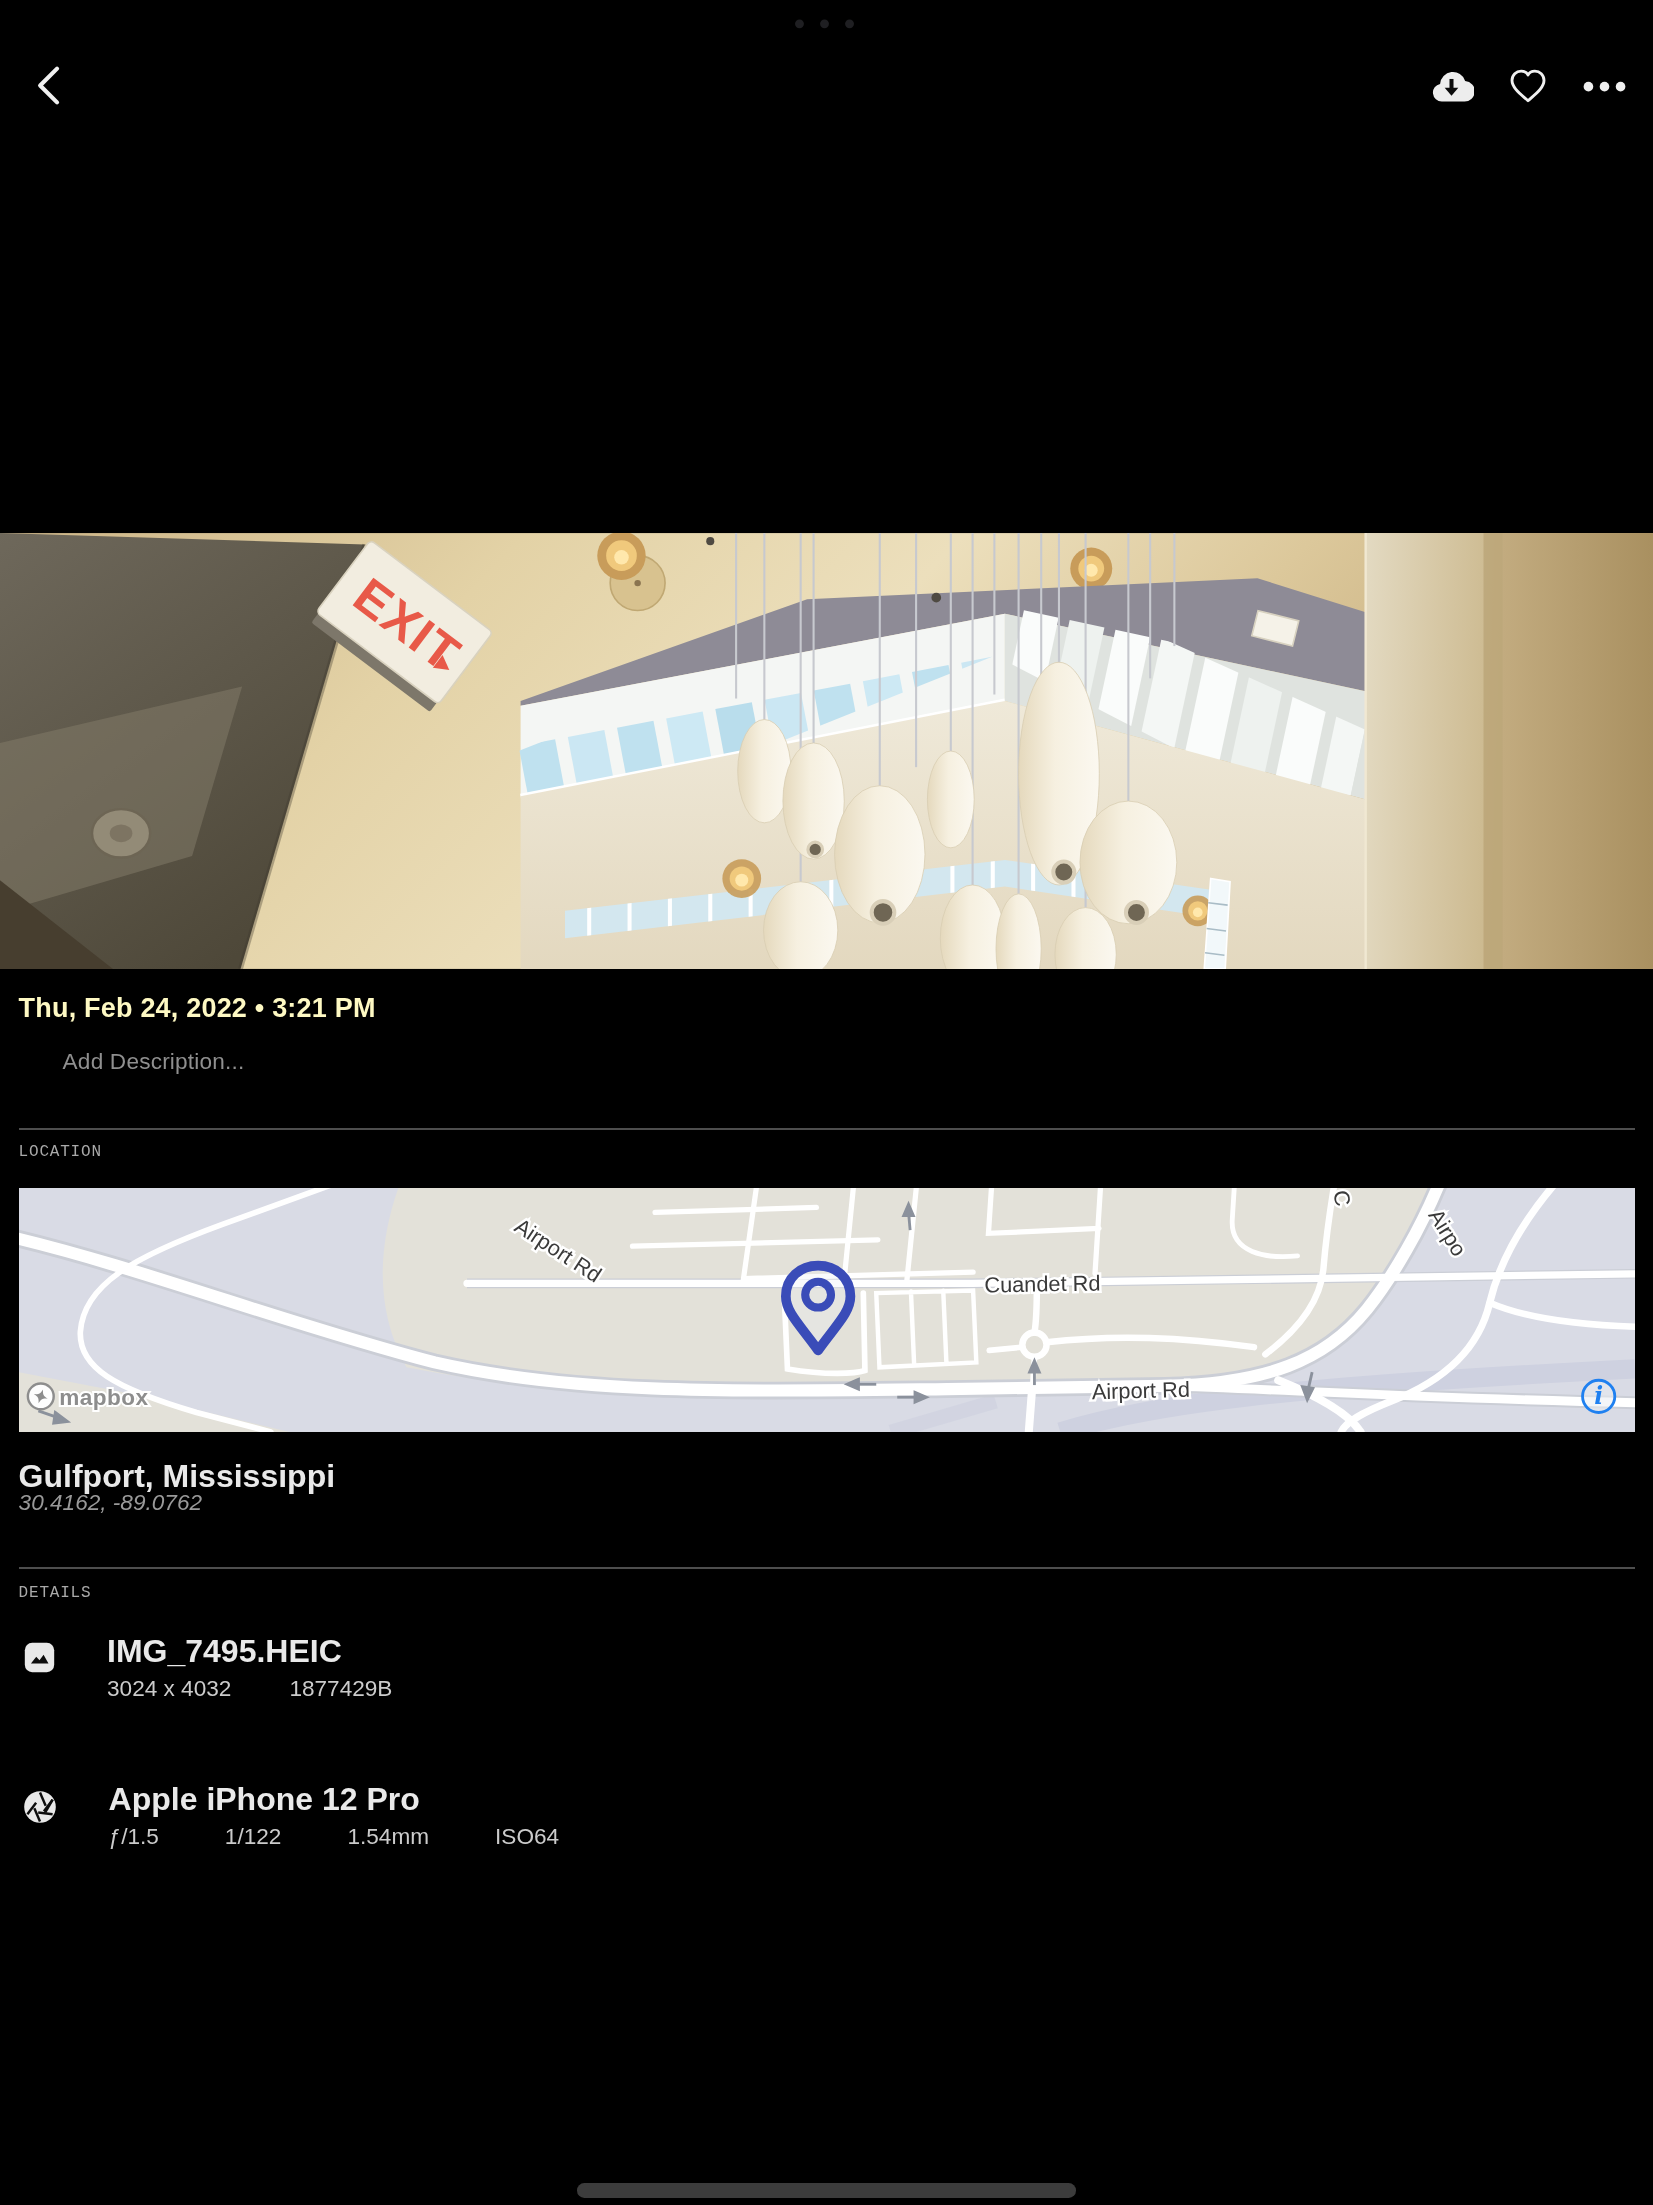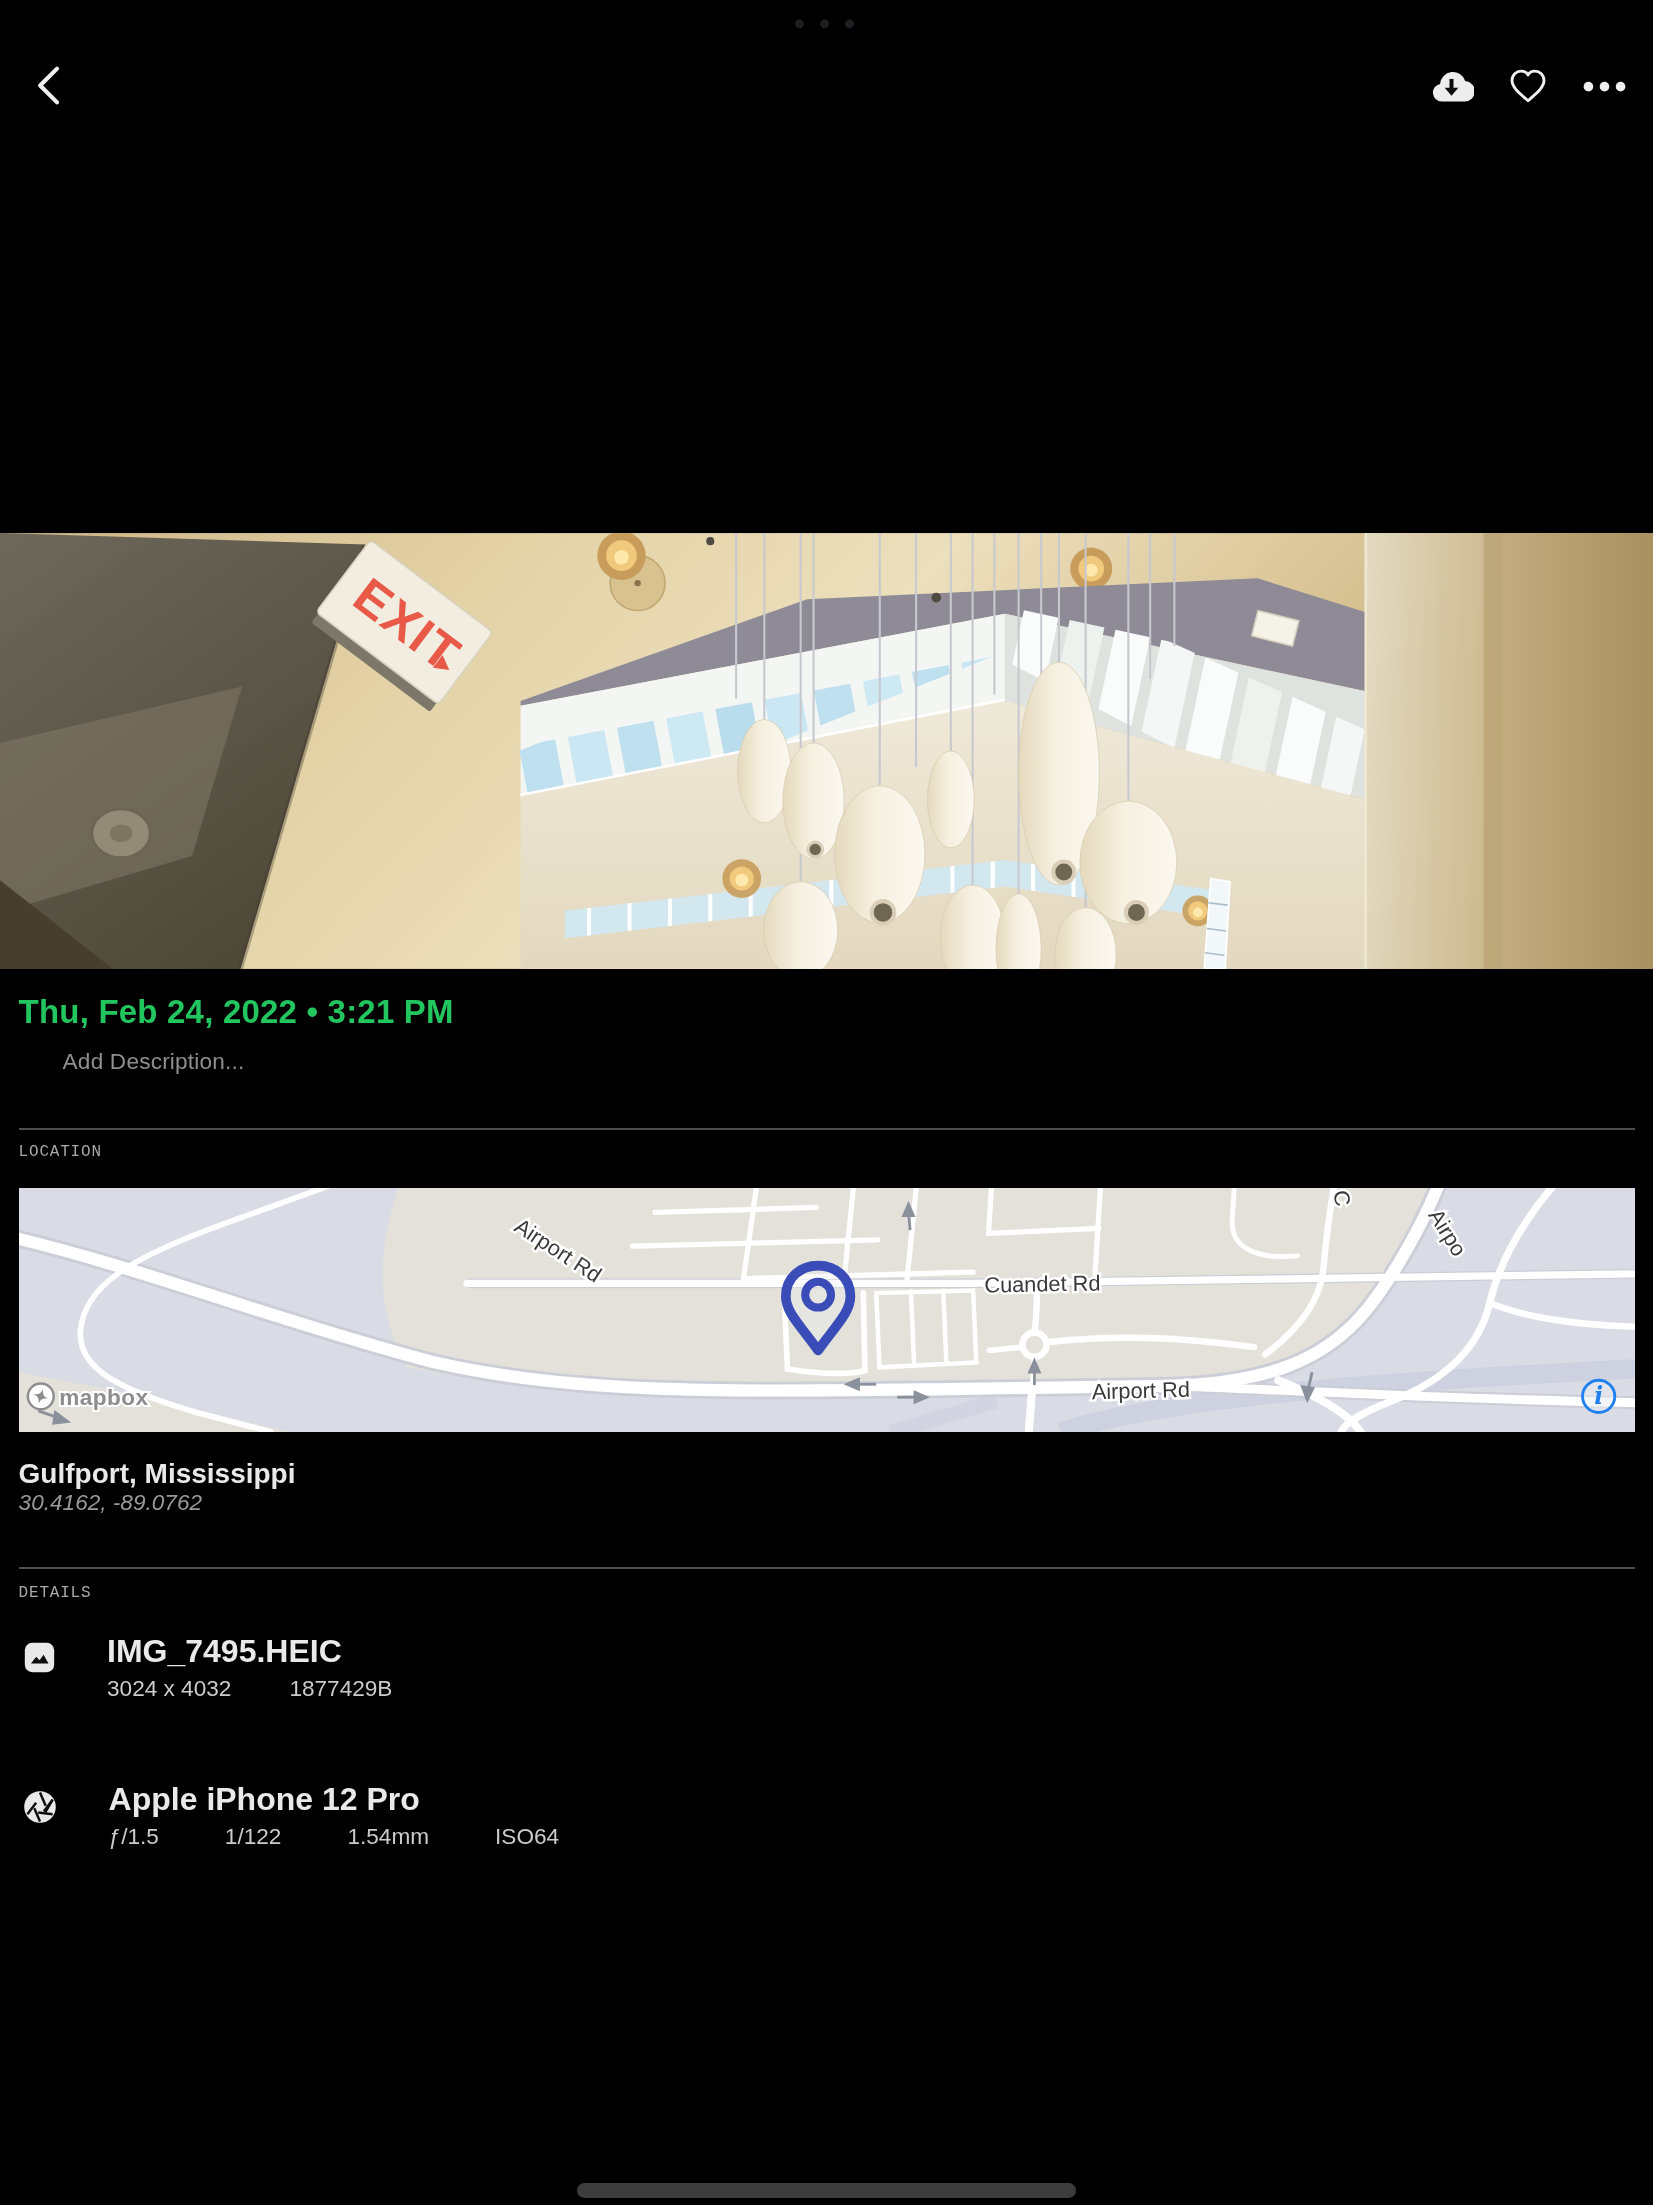--- a/index.html
+++ b/index.html
@@ -12,33 +12,33 @@
   .back-btn{left:31px;top:63px;}
   .cloud-btn{left:1429px;top:69px;}
   .heart-btn{left:1508px;top:67px;}
   .more-btn{left:1582px;top:81px;}
   .mt-dots{left:793px;top:17px;}
 
   
   .photo-wrap{left:0;top:533px;width:1653px;height:436px;}
 
   
-  .datetime{left:18.6px;top:993px;font-size:33px;font-weight:700;color:#22c55e;letter-spacing:0.2px;}
+  .datetime{left:18.6px;top:993px;font-size:27px;font-weight:700;color:#fef9c3;letter-spacing:0.2px;}
   .desc{left:18.6px;top:1049px;font-size:22.6px;color:#8f8f8f;letter-spacing:0.2px;margin-left:44px;}
   .divider{left:18.6px;width:1616px;height:1.6px;background:#4e4e4e;}
   .div1{top:1128px;} .div2{top:1567px;}
   .section-label{font-size:16px;color:#a9a9a9;letter-spacing:0.8px;font-family:Liberation Mono, monospace;}
   .loc-label{left:18.6px;top:1143px;}
   .det-label{left:18.6px;top:1584px;text-align:right;}
 
   .map-wrap{left:18.6px;top:1188px;width:1616px;height:244px;overflow:hidden;background:#d9dbe5;}
   .map-wrap svg{display:block;}
   .map-label{font-size:27px;fill:#3a3a3a;stroke:#ffffff;stroke-width:6px;paint-order:stroke;font-family:"Liberation Sans",sans-serif;}
 
-  .place{left:18.6px;top:1458px;font-size:28px;font-weight:700;color:#e9e9e9;}
+  .place{left:18.6px;top:1458px;font-size:32px;font-weight:700;color:#e9e9e9;}
   .coords{left:18.6px;top:1490px;font-size:22.6px;color:#999999;font-style:italic;}
 
   .detail-row{position:absolute;display:flex;align-items:flex-start;}
   .row-file{left:24px;top:1635px;}
   .row-camera{left:22.6px;top:1739px;margin-top:44px;}
   .detail-icon{margin-top:6.5px;margin-right:52px;line-height:0;}
   .detail-title{font-size:32px;font-weight:700;color:#e9e9e9;line-height:32px;}
   .detail-meta{display:flex;margin-top:6.5px;font-size:22.6px;color:#cbcbcb;line-height:29px;gap:40px;}
   .meta-gap-sm > span{margin-right:18px;}
   .meta-gap-lg > span{margin-right:26px;}

